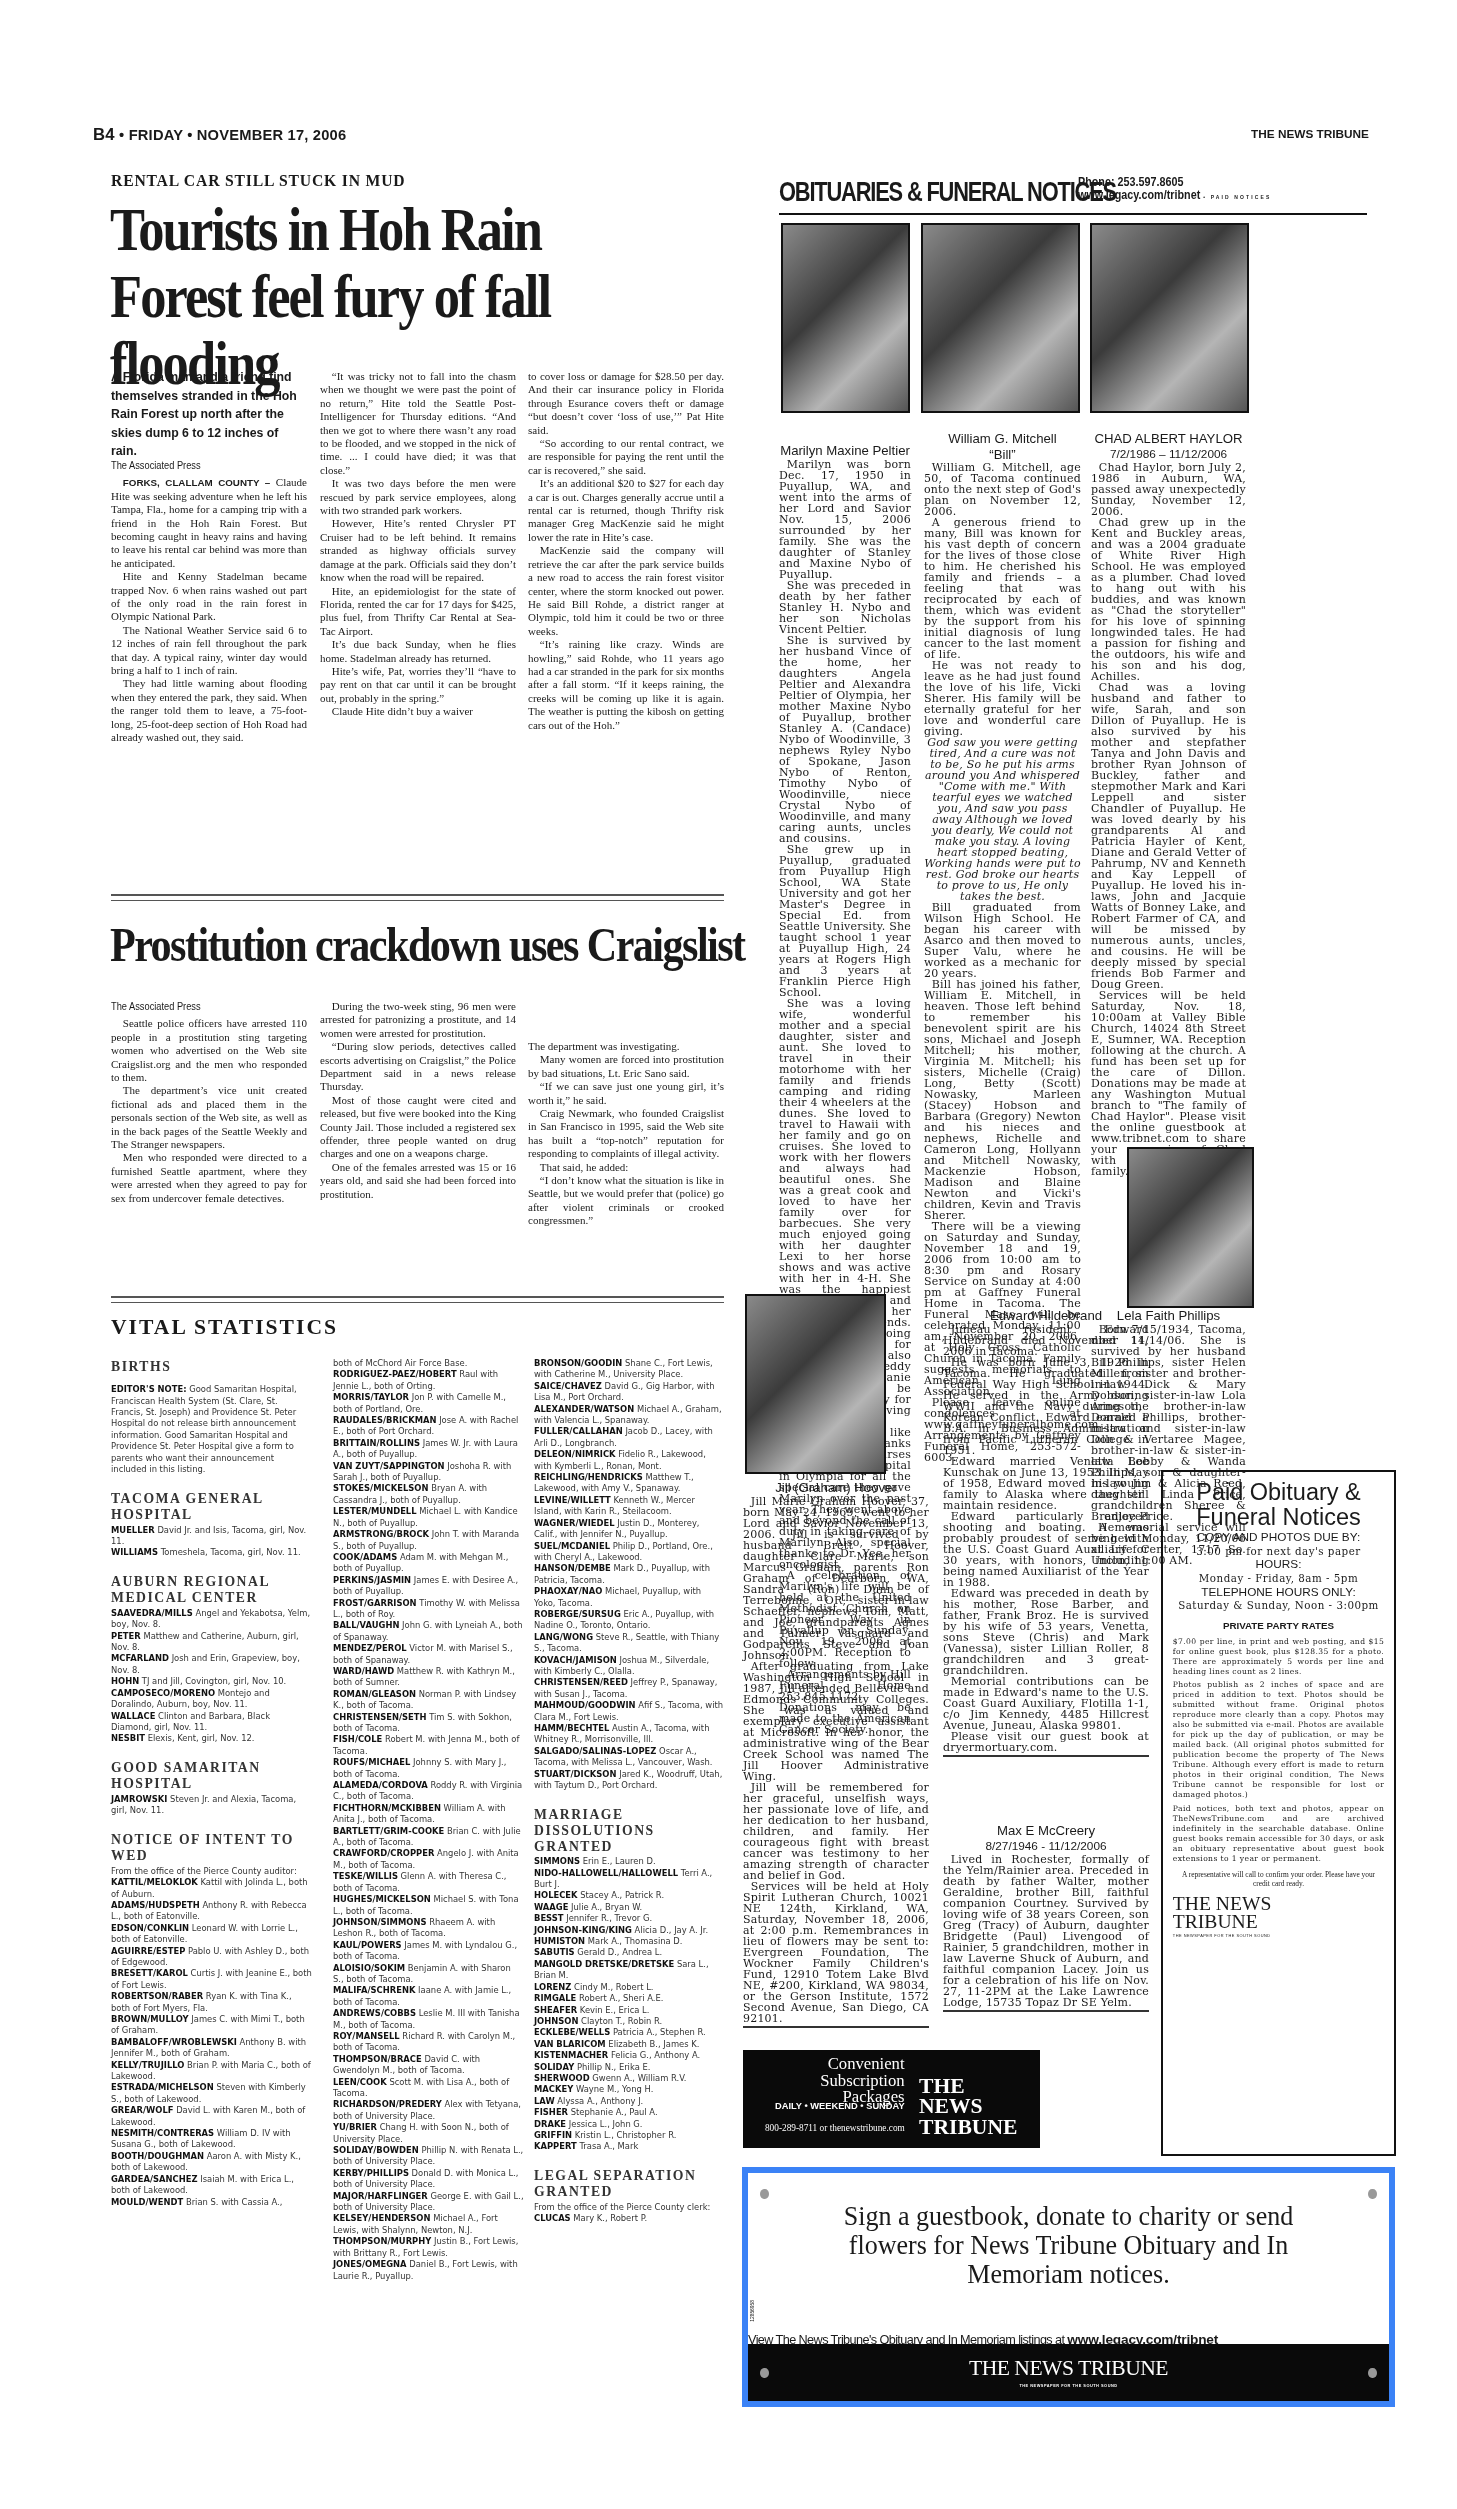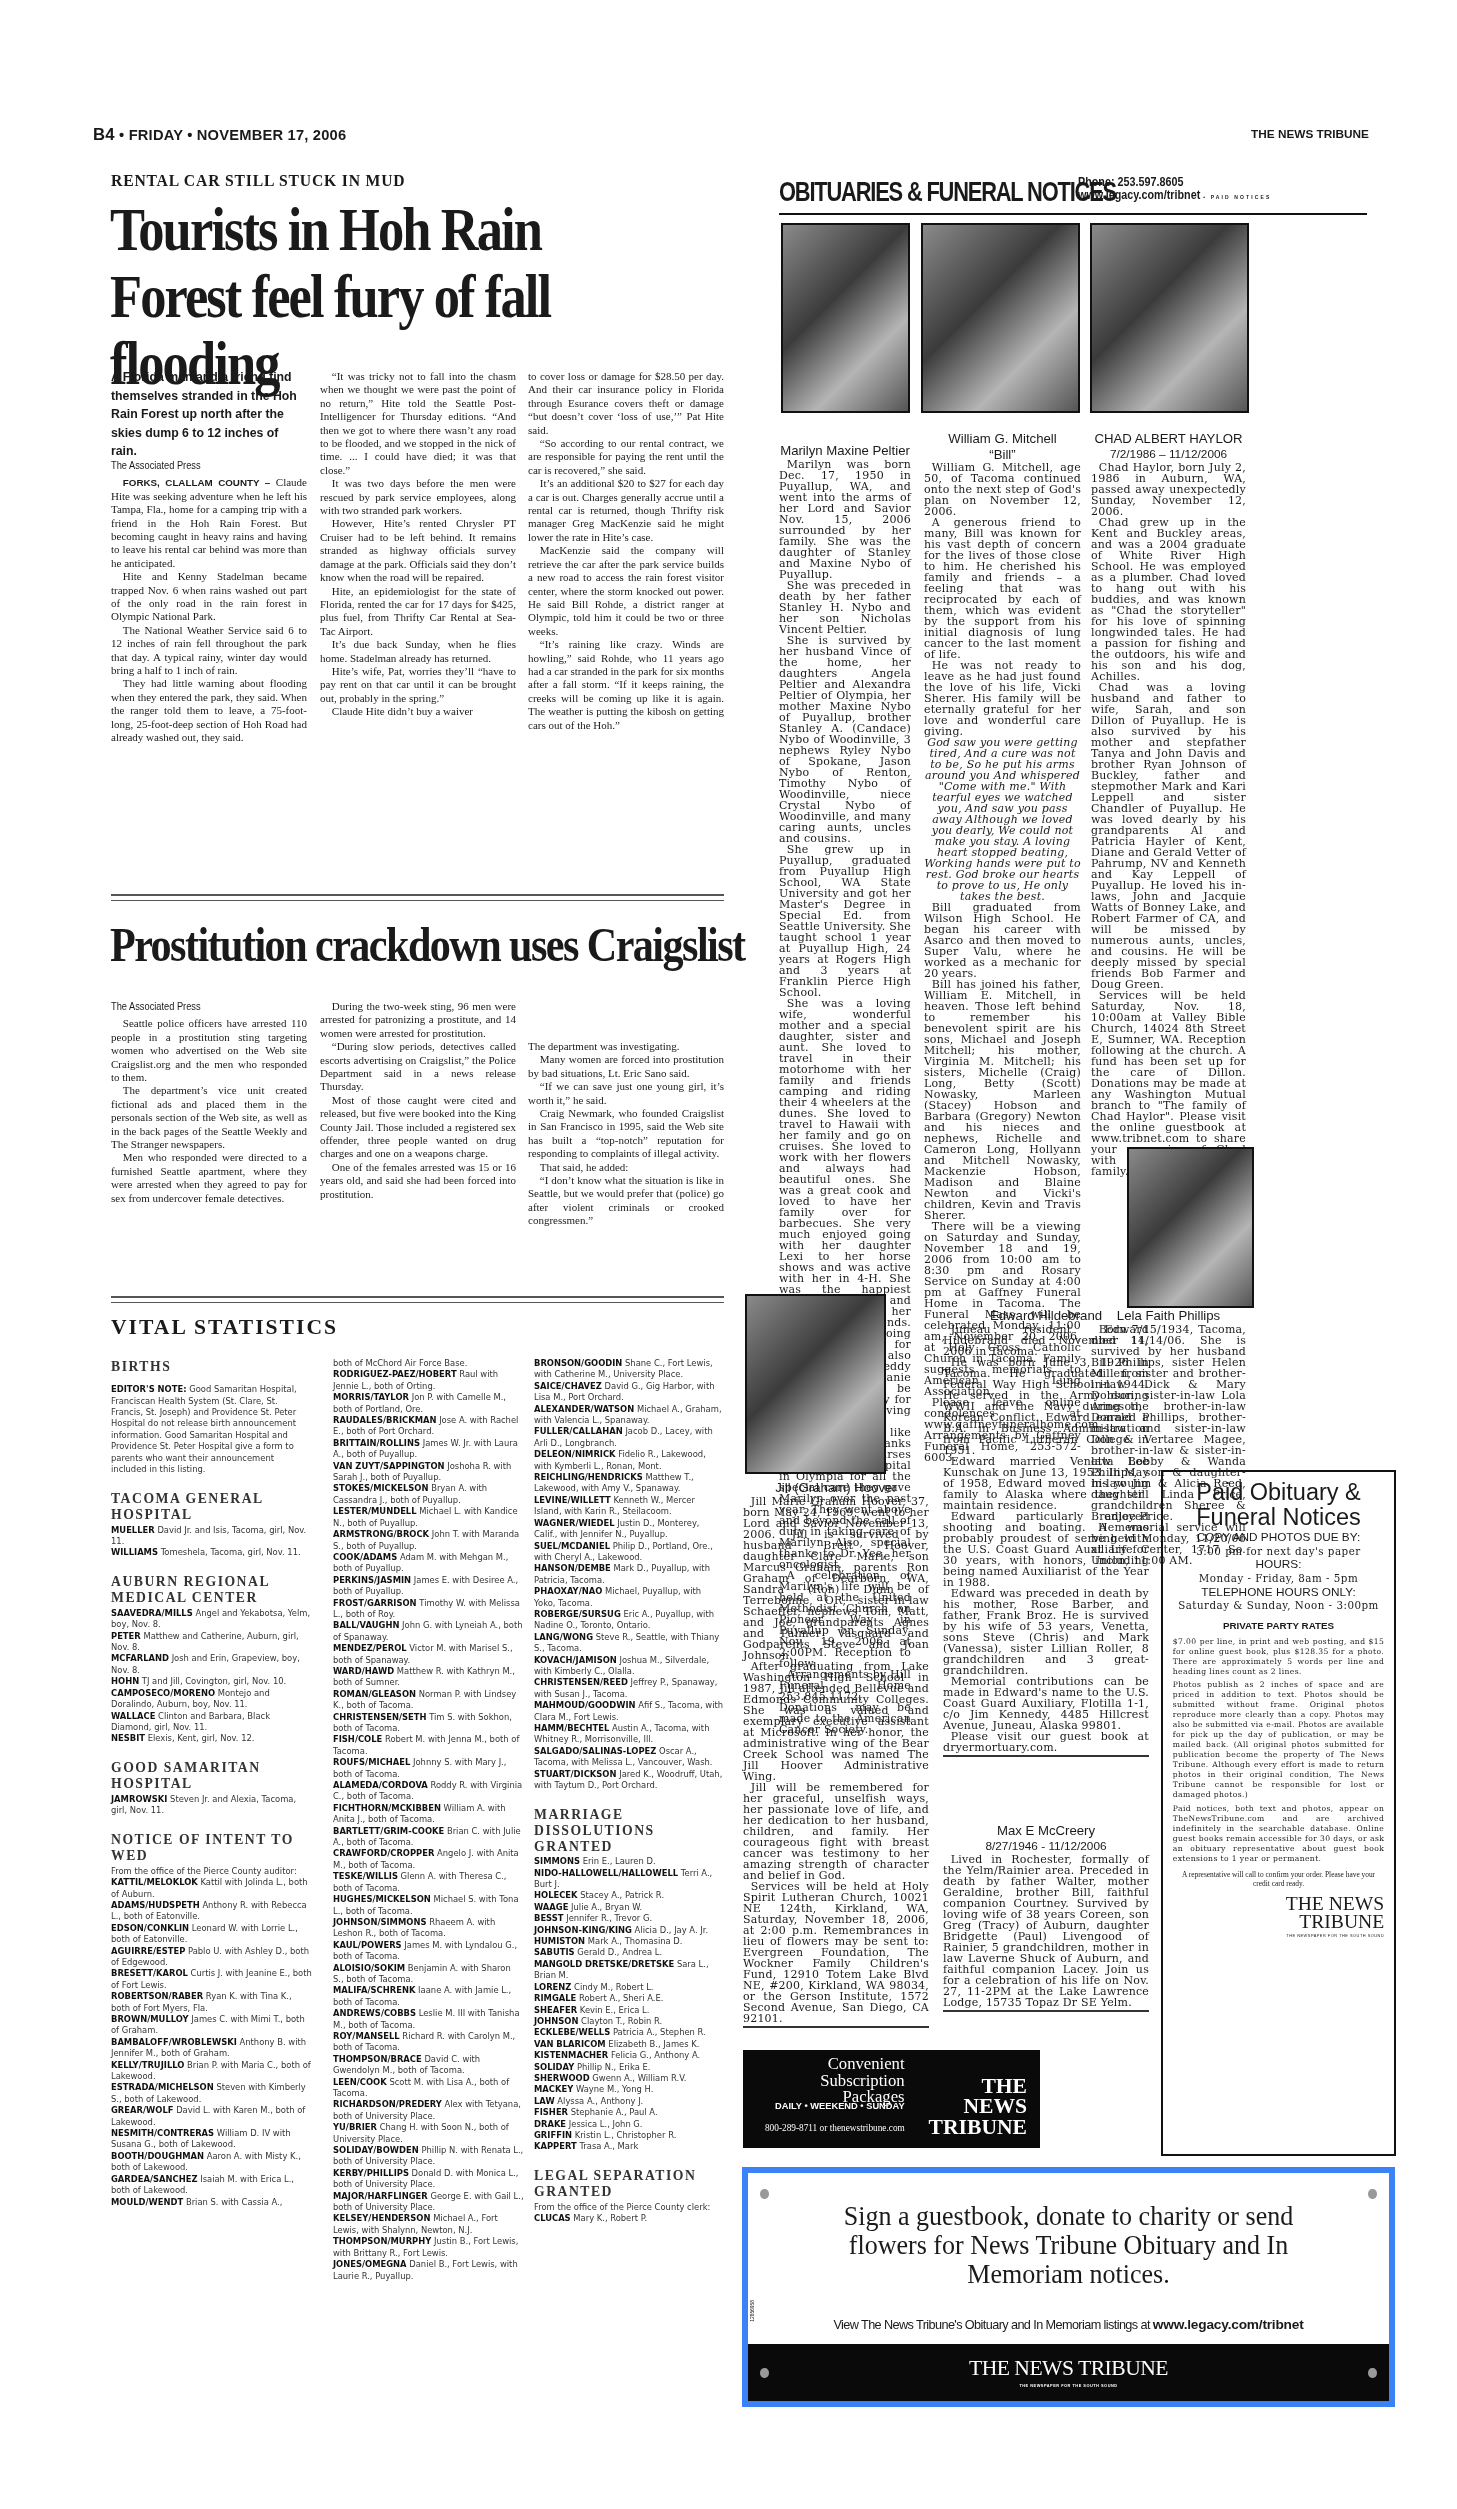--- a/index.html
+++ b/index.html
@@ -33,25 +33,25 @@
   .obit-body p { margin:0; text-indent:7.8px; }
   .obit-body .verse { text-align:center; font-style:italic; text-indent:0; }
   .obit-end { border-bottom:2px solid #333; padding-bottom:2px; }
   .paid-box { left:1161px; top:1470px; width:235px; height:686px; border:2.9px solid #111; box-sizing:border-box; padding:7.8px 9.8px; }
   .paid-box .big { font-family:"Liberation Sans", sans-serif; font-size:23.5px; line-height:25.5px; text-align:center; }
   .paid-box .mid { font-family:"Liberation Sans", sans-serif; font-size:11.8px; text-align:center; line-height:13.7px; }
   .paid-box .serifmid { font-family:"DejaVu Serif", serif; font-size:10.3px; text-align:center; line-height:13.7px; letter-spacing:0.5px; }
   .paid-box .small { font-family:"DejaVu Serif", serif; font-size:7.6px; line-height:10px; text-align:justify; letter-spacing:0.4px; margin-top:3.9px; }
   .paid-box .contact { font-family:"Liberation Sans", sans-serif; font-size:10.3px; line-height:11.8px; text-align:center; margin-top:7.8px; }
   .paid-box .note { font-family:"Liberation Serif", serif; font-size:7.4px; text-align:center; line-height:9.3px; margin-top:5.9px; }
-  .logo-nt { font-family:"Liberation Serif", serif; text-align:right; line-height:0.95; }
+  .logo-nt { font-family:"Liberation Serif", serif; text-align:left; line-height:0.95; }
   .sub-ad { left:743px; top:2050px; width:297px; height:98px; background:#0a0a0a; color:#fff; }
   .guest-ad { left:742px; top:2167px; width:653px; height:240px; border:6px solid #3b82f6; box-sizing:border-box; }
   .guest-ad .msg { position:absolute; left:0; width:100%; top:29px; text-align:center; font-family:"Liberation Serif", serif; font-size:27.4px; line-height:29px; transform:scaleX(0.95); }
-  .guest-ad .url { position:absolute; left:0; width:100%; top:144px; text-align:center; font-family:"Liberation Sans", sans-serif; font-size:12.7px; letter-spacing:-0.6px; }
+  .guest-ad .url { position:absolute; left:0; width:100%; top:159px; text-align:left; font-family:"Liberation Sans", sans-serif; font-size:12.7px; letter-spacing:-0.6px; }
   .guest-ad .bar { position:absolute; left:0; right:0; bottom:0; height:57px; background:#0a0a0a; color:#fff; }
   .dot { position:absolute; width:8.8px; height:10.8px; border-radius:50%; background:#999; }
 </style>
 </head>
 <body>
 
 <div class="abs folio">
   <span class="pg">B4</span>
   <span>•</span>
   <span>FRIDAY</span>

